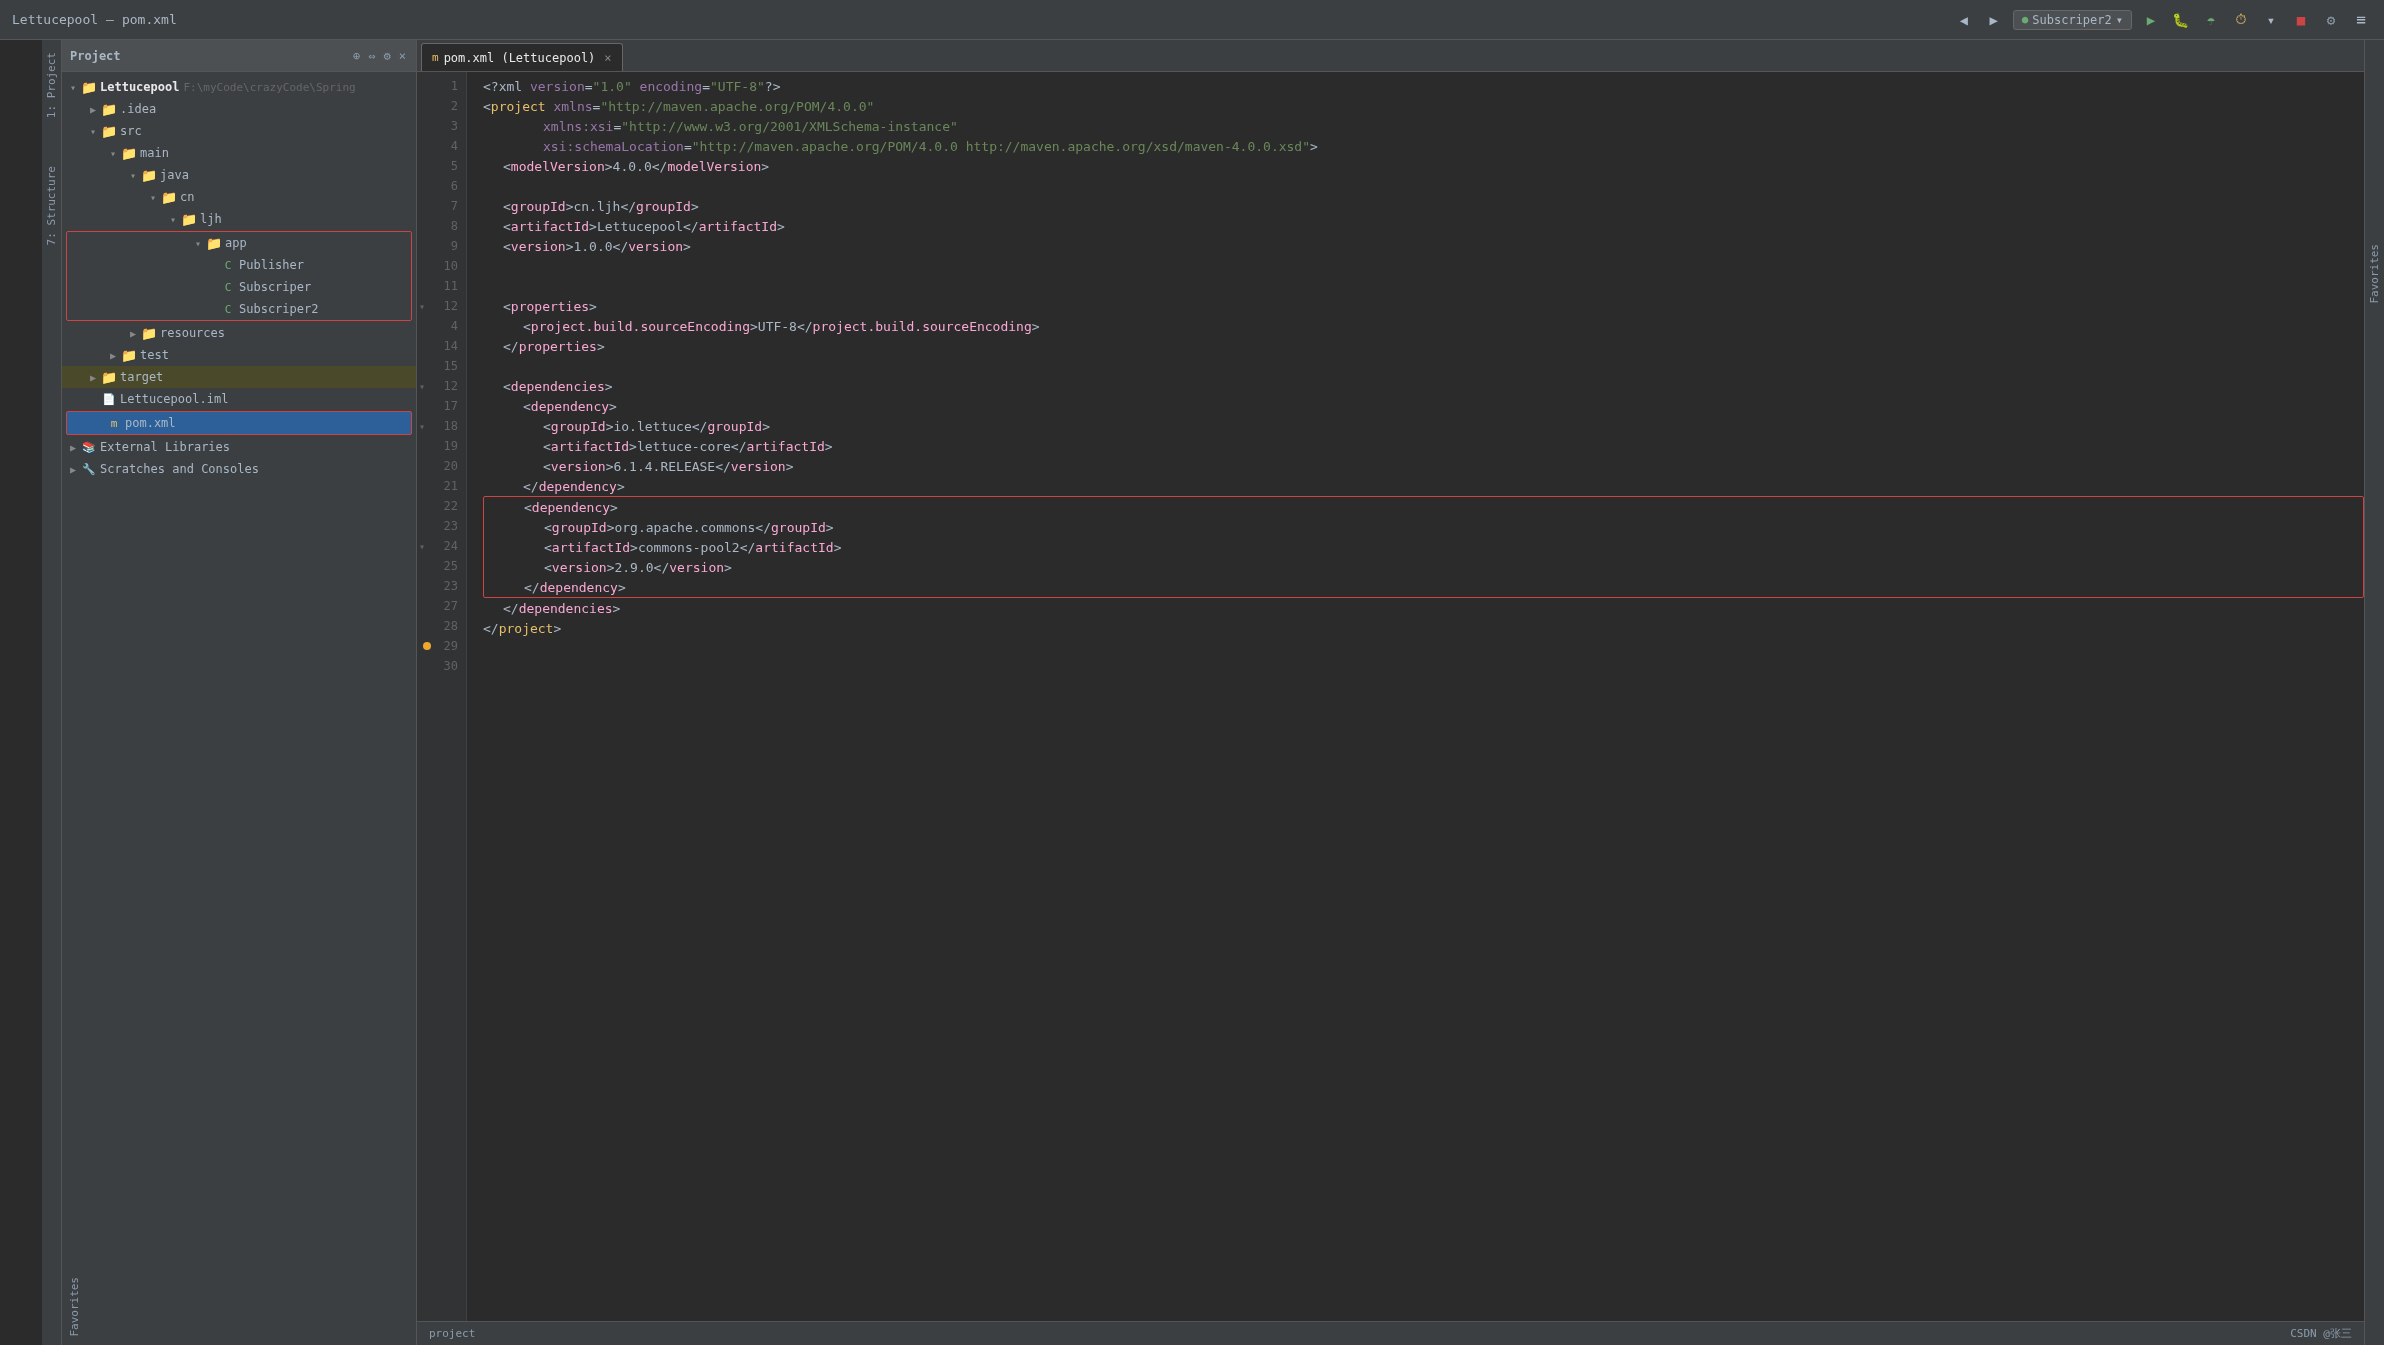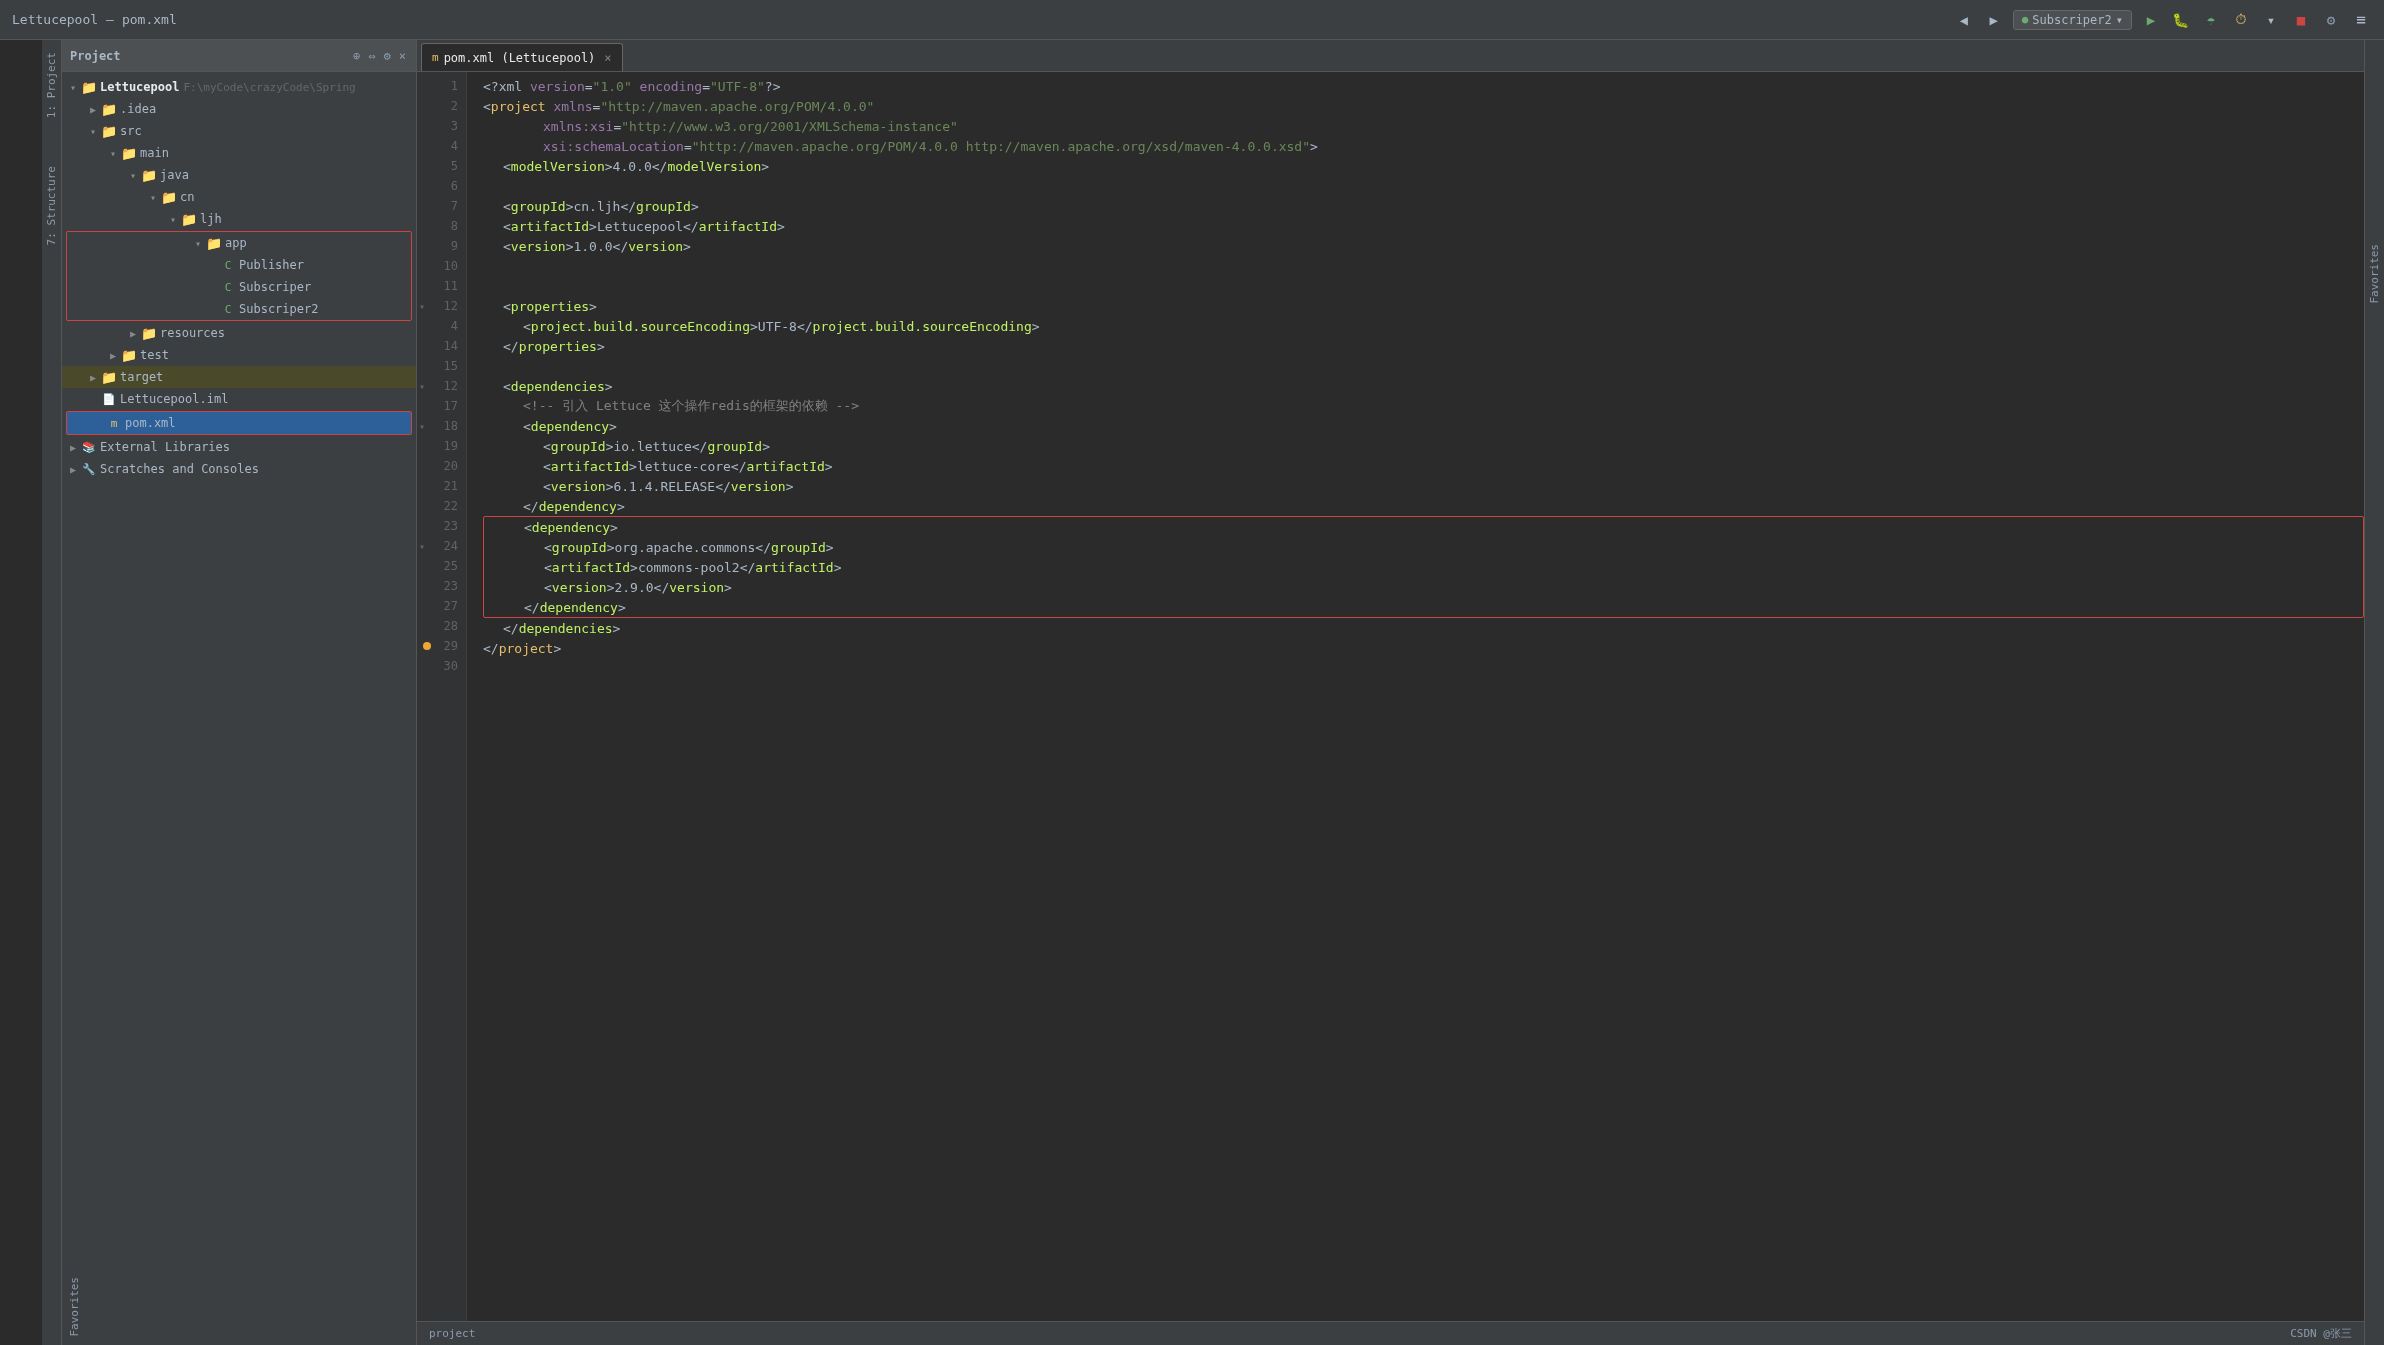--- a/index.html
+++ b/index.html
@@ -200,21 +200,21 @@
     .code-line {
       height: 20px;
       display: flex;
       align-items: center;
       font-size: 13px;
       white-space: pre;
       position: relative;
     }
 
     
-    .xml-tag { color: #bef264; }
+    .xml-tag { color: #f9a8d4; }
     .xml-attr { color: #9876aa; }
     .xml-val { color: #6a8759; }
     .xml-text { color: #a9b7c6; }
     .xml-comment { color: #808080; }
 
     
     .bottom-bar {
       height: 24px;
       background: #3c3f41;
       border-top: 1px solid #555;
@@ -594,23 +594,20 @@
         <div class="code-line">
           <span style="margin-left:20px;"></span><span class="xml-text">&lt;/</span><span class="xml-tag">properties</span><span class="xml-text">&gt;</span>
         </div>
 
         <div class="code-line"></div>
 
         <div class="code-line">
           <span style="margin-left:20px;"></span><span class="xml-text">&lt;</span><span class="xml-tag">dependencies</span><span class="xml-text">&gt;</span>
         </div>
 
-        <div class="code-line">
-          <span style="margin-left:40px;"></span><span class="xml-comment">&lt;!-- 引入 Lettuce 这个操作redis的框架的依赖 --&gt;</span>
-        </div>
 
         <div class="code-line">
           <span style="margin-left:40px;"></span><span class="xml-text">&lt;</span><span class="xml-tag">dependency</span><span class="xml-text">&gt;</span>
         </div>
 
         <div class="code-line">
           <span style="margin-left:60px;"></span><span class="xml-text">&lt;</span><span class="xml-tag">groupId</span><span class="xml-text">&gt;io.lettuce&lt;/</span><span class="xml-tag">groupId</span><span class="xml-text">&gt;</span>
         </div>
 
         <div class="code-line">

